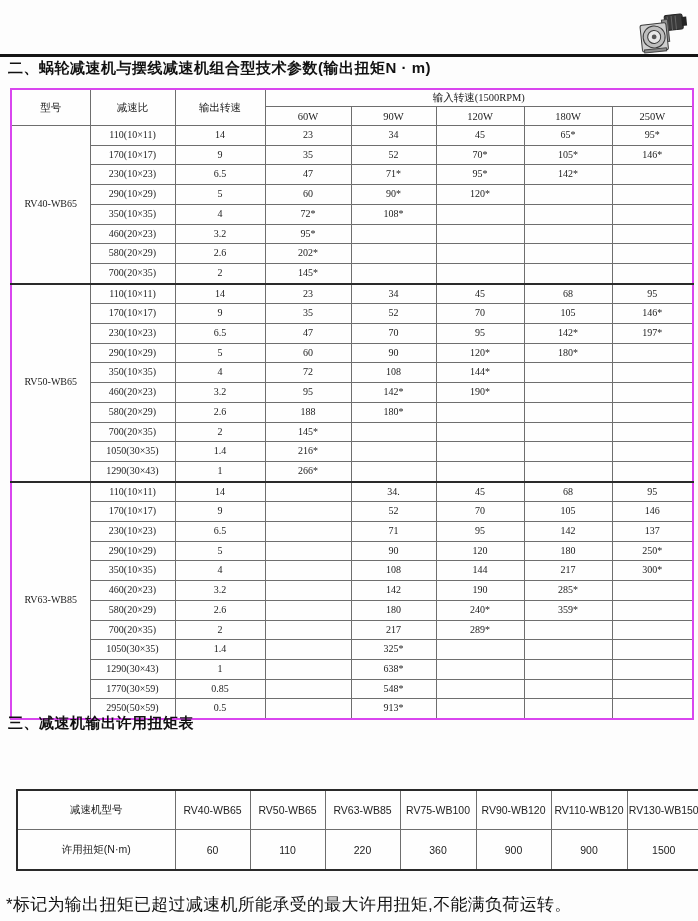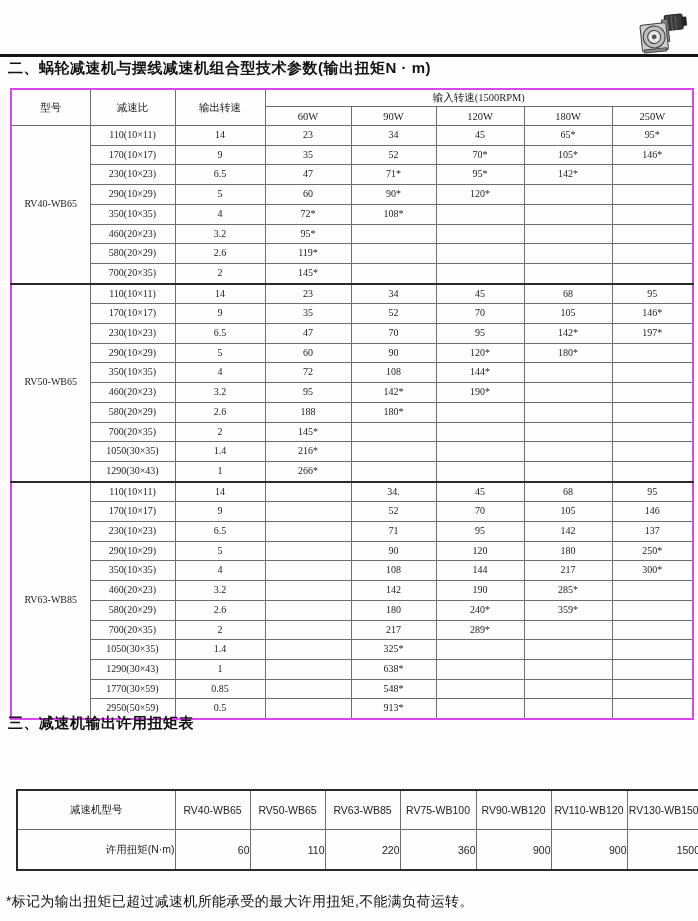--- a/index.html
+++ b/index.html
@@ -46,24 +46,24 @@
     position:absolute;top:789px;left:16px;width:684px;
     border:2px solid #2a2a2a;
     font-size:10.5px;
   }
   .t3 td{
     border:1px solid #6e6e6e;
     text-align:center;vertical-align:middle;
     padding:0;color:#222;white-space:nowrap;overflow:hidden;
   }
   .t3 .r1 td{height:38px;}
-  .t3 .r2 td{height:39px;text-align:right;}
+  .t3 .r2 td{height:39px;}
   .footnote{
     position:absolute;top:893px;left:6px;width:690px;
-    font-size:14px;color:#111;letter-spacing:0.3px;
+    font-size:17px;color:#111;letter-spacing:0.3px;
   }
 </style>
 </head>
 <body>
 
 <div class="photo-wrap">
   <svg width="60" height="46" viewBox="0 0 60 46">
     <g transform="rotate(-6 30 25)">
       <rect x="33" y="6" width="18" height="15" rx="2" fill="#3a3a3a" stroke="#222"></rect>
       <rect x="50" y="9" width="5" height="9" fill="#242424"></rect>
@@ -165,21 +165,21 @@
         <td>3.2</td>
         <td>95*</td>
         <td></td>
         <td></td>
         <td></td>
         <td></td>
       </tr>
       <tr>
         <td>580(20×29)</td>
         <td>2.6</td>
-        <td>119*</td>
+        <td>202*</td>
         <td></td>
         <td></td>
         <td></td>
         <td></td>
       </tr>
       <tr>
         <td>700(20×35)</td>
         <td>2</td>
         <td>145*</td>
         <td></td>

